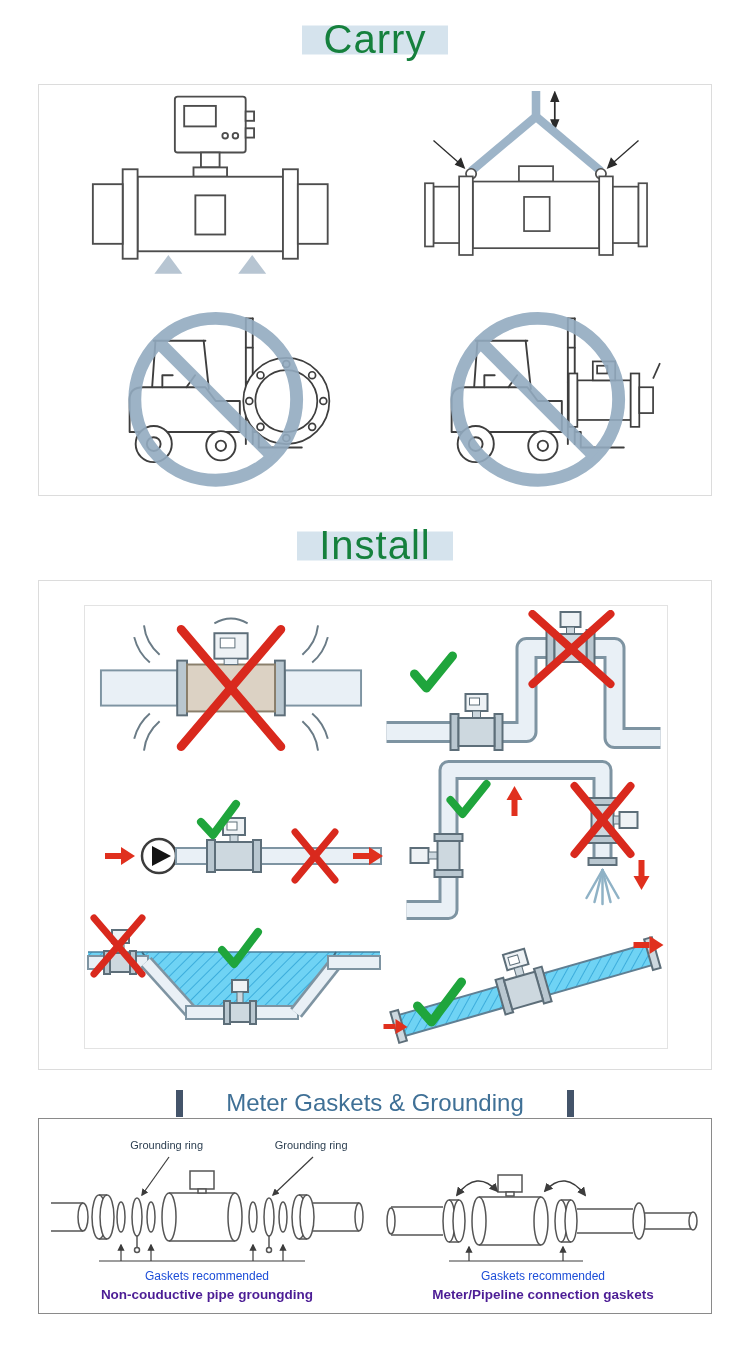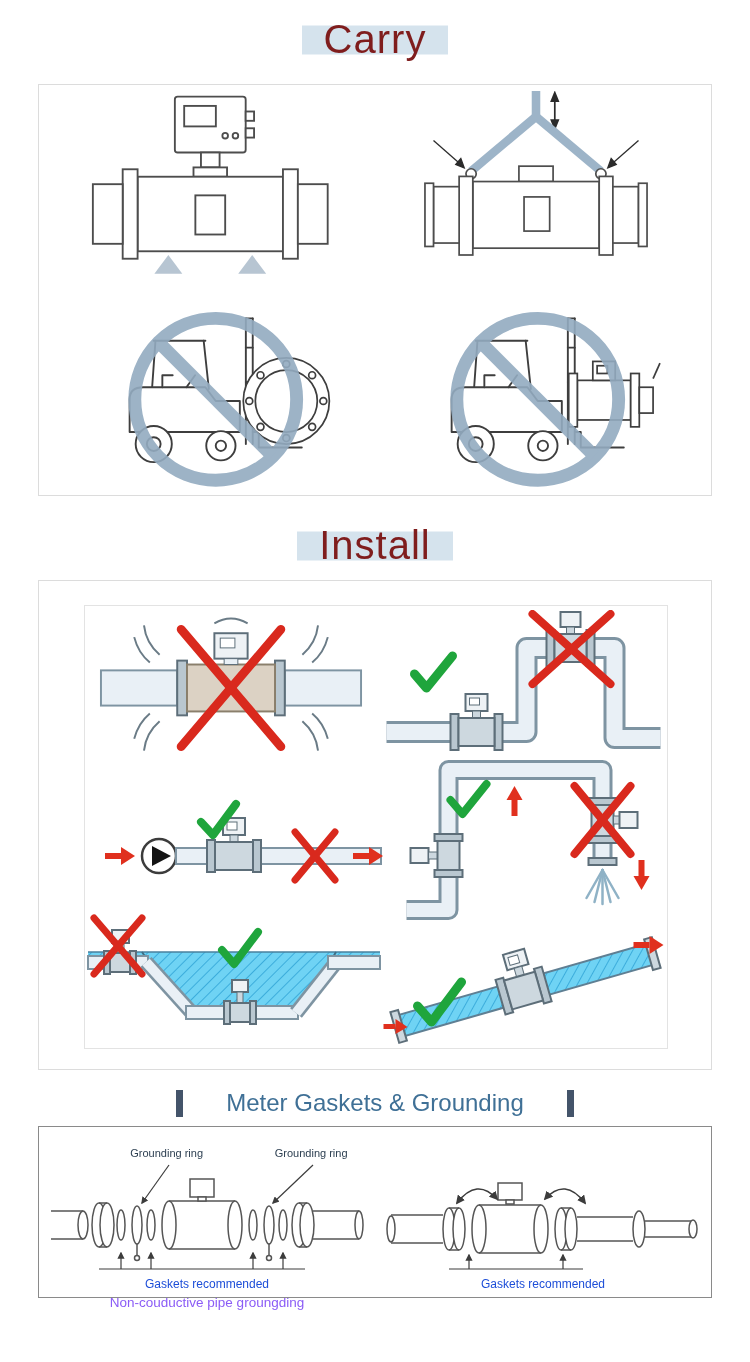--- a/index.html
+++ b/index.html
@@ -7,47 +7,47 @@
         font-family:"Liberation Sans",sans-serif;}
 
   
   .section-title{text-align:center;position:relative;}
   .title-carry{margin-top:12px;height:56px;}
   .title-install{margin-top:22px;height:50px;}
   .title-wrap{display:inline-block;position:relative;}
   .band{position:absolute;left:-22px;right:-22px;top:52%;transform:translateY(-50%);
         height:29px;background:#d5e3ed;z-index:0;}
   .title-text{position:relative;z-index:1;font-size:40px;line-height:54px;
-        color:#7f1d1d;font-weight:400;letter-spacing:1px;}
+        color:#15803d;font-weight:400;letter-spacing:1px;}
 
   .title-gaskets{margin-top:18px;height:30px;display:flex;align-items:center;
         justify-content:center;gap:43px;}
   .gasket-bar{width:7px;height:27px;background:#44546a;}
   .gaskets-text{font-size:24px;color:#3f7096;font-weight:400;}
 
   
   .panel{margin:0 38px;border:1px solid #dcdcdc;background:#fff;box-sizing:border-box;}
   .panel-carry{margin-top:16px;height:412px;display:grid;
         grid-template-columns:1fr 1fr;grid-template-rows:1fr 1fr;padding:6px 14px;}
   .panel-carry .cell{display:flex;align-items:center;justify-content:center;}
 
   .panel-install{margin-top:12px;height:490px;position:relative;}
   .install-inner{position:absolute;left:45px;top:24px;width:584px;height:444px;
         border:1px solid #e3e3e3;box-sizing:border-box;}
   .scene{position:absolute;}
 
-  .panel-gaskets{margin-top:8px;height:172px;border:1px solid #8a8a8a;display:flex;}
+  .panel-gaskets{height:196px;border:1px solid #8a8a8a;display:flex;}
   .gaskets-half{width:50%;position:relative;height:100%;}
   .ground-label{position:absolute;top:20px;transform:translateX(-50%);
         font-size:11px;color:#2e4052;white-space:nowrap;}
   .gasket-fig{position:absolute;left:8px;top:36px;width:320px;height:122px;}
   .rec-label{position:absolute;top:150px;width:100%;text-align:center;
         font-size:12px;color:#1d4ed8;}
   .fig-caption{position:absolute;top:168px;width:100%;text-align:center;
-        font-size:13.5px;font-weight:normal;color:#8b5cf6;}
+        font-size:13.5px;font-weight:bold;color:#4c1d95;}
   svg{display:block;}
 </style>
 </head>
 <body>
 
 <div class="page">
 
   <div class="section-title title-carry">
     <span class="title-wrap">
       <span class="band"></span>
@@ -494,16 +494,17 @@
           <path d="M74,40 Q94,14 114,36" marker-start="url(#ahR)" marker-end="url(#ahR)"></path>
           <path d="M162,36 Q182,14 202,40" marker-start="url(#ahR)" marker-end="url(#ahR)"></path>
         </g>
         <g stroke="#3c3c3c" stroke-width="1.2" fill="none">
           <path d="M66,106 H200"></path>
           <line x1="86" y1="106" x2="86" y2="92" marker-end="url(#ahR)"></line>
           <line x1="180" y1="106" x2="180" y2="92" marker-end="url(#ahR)"></line>
         </g>
       </svg>
       <div class="rec-label">Gaskets recommended</div>
+      <div class="fig-caption">Meter/Pipeline connection gaskets</div>
     </div>
   </div>
 
 </div>
 
 </body></html>

